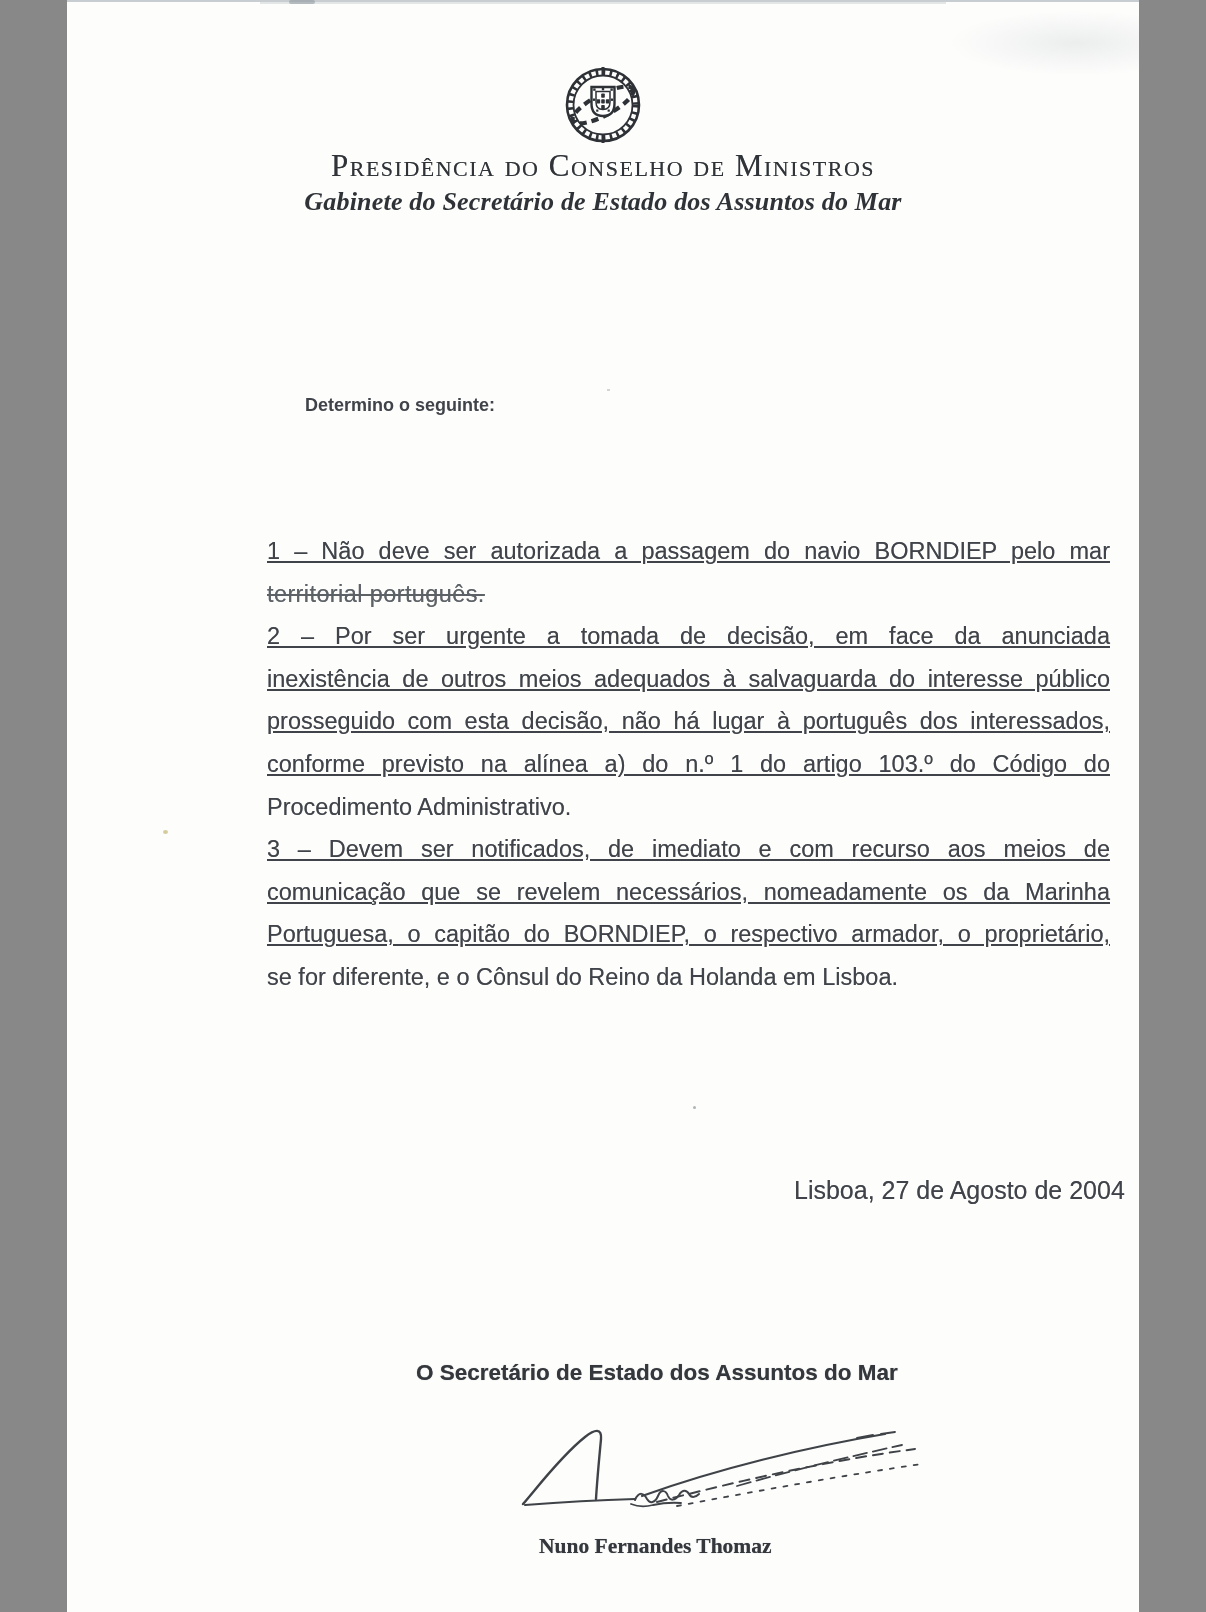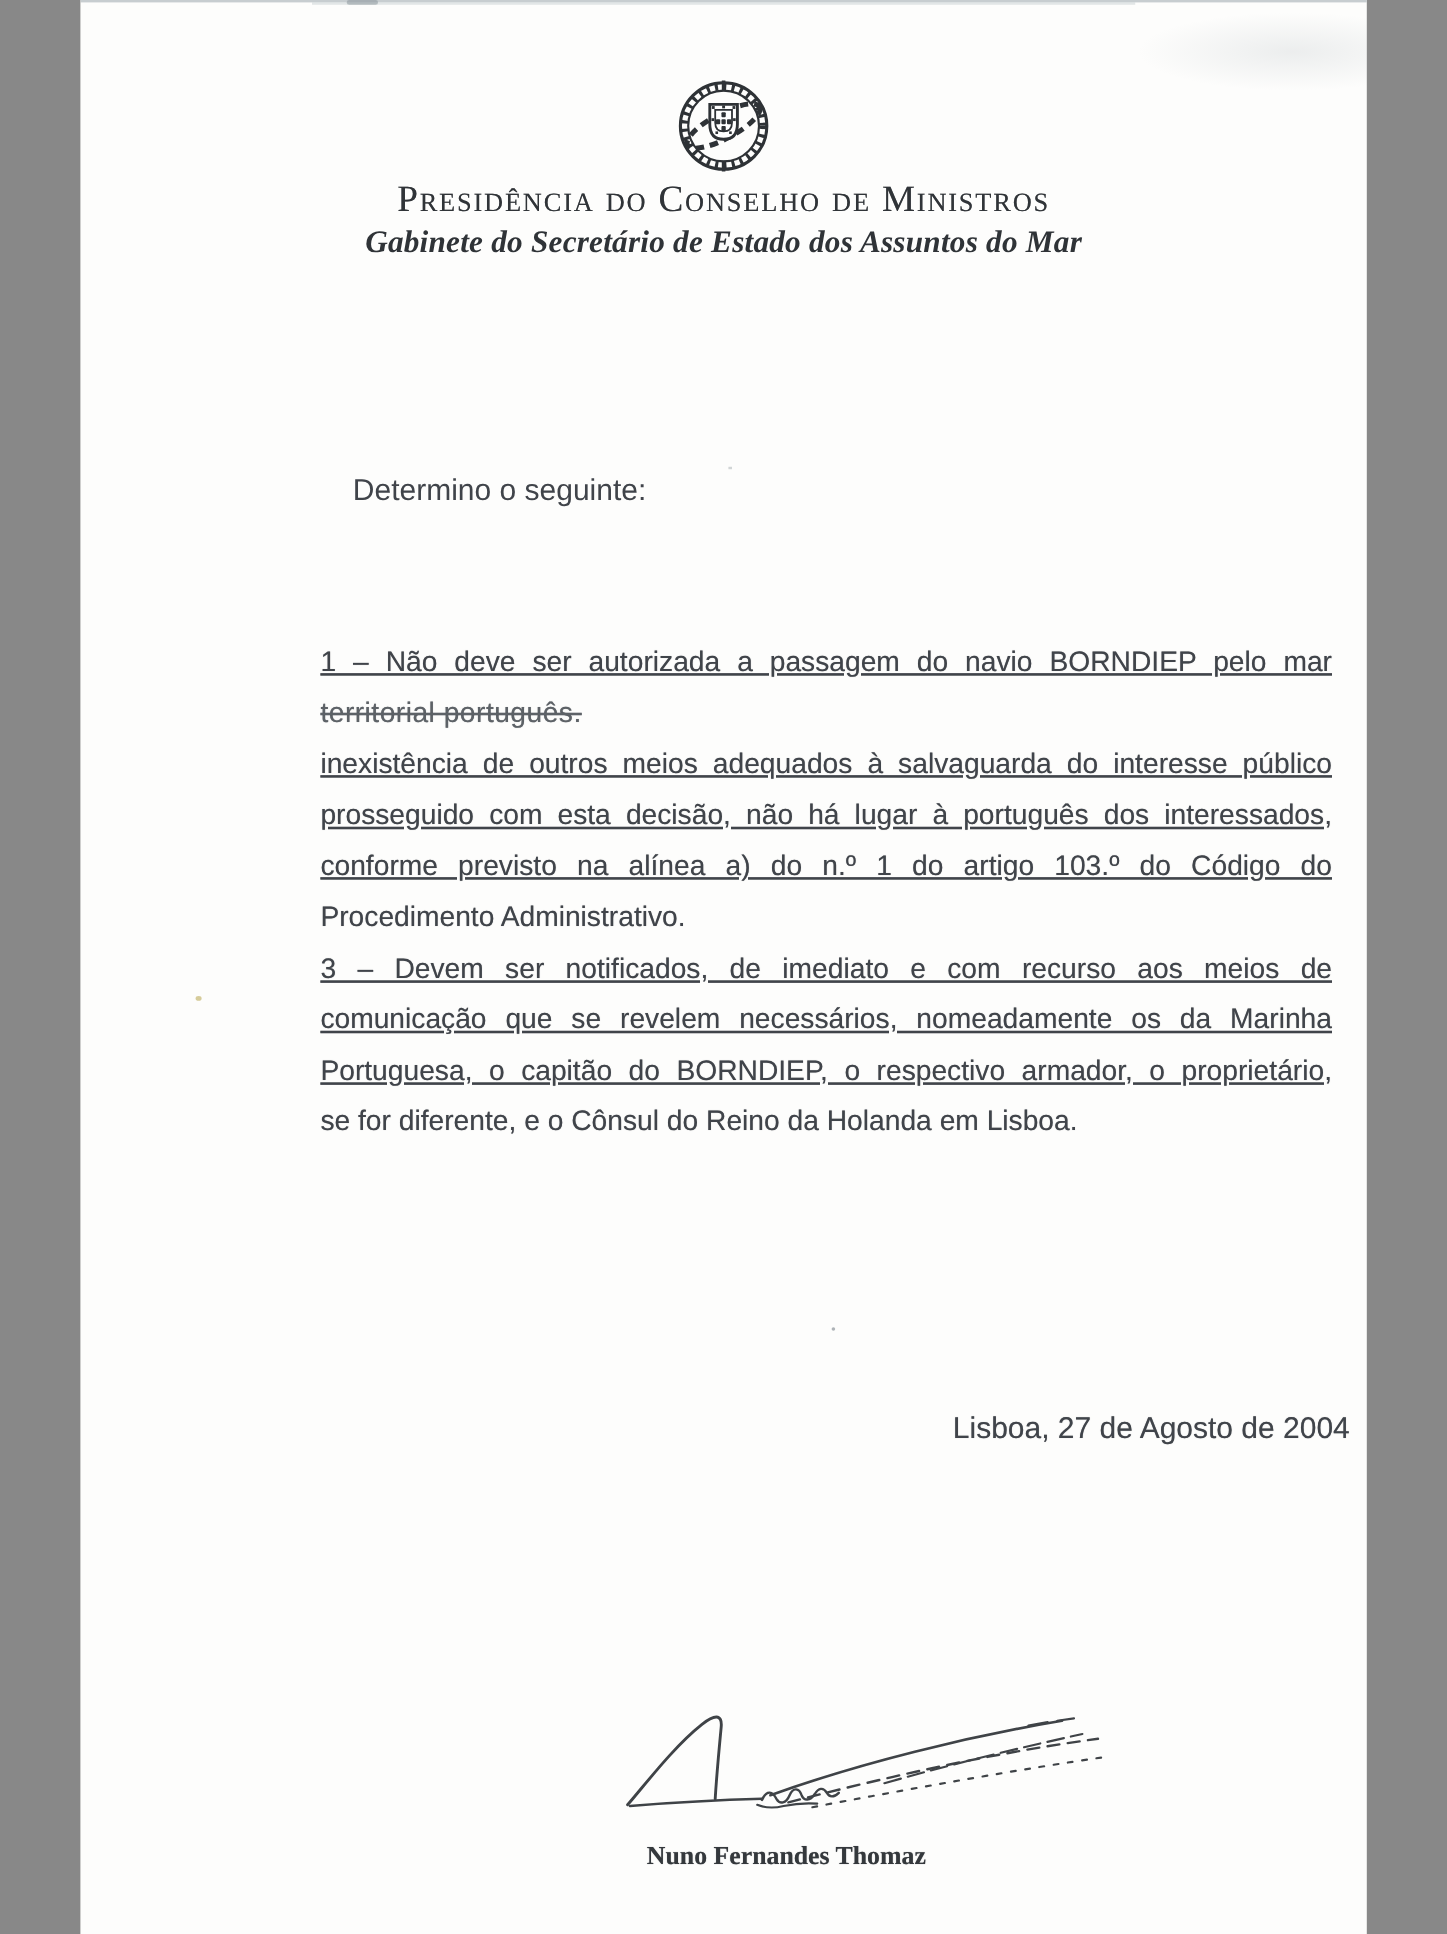--- a/index.html
+++ b/index.html
@@ -23,21 +23,21 @@
   .lh-title{
     font-family:"Liberation Serif",serif;font-variant:small-caps;
     font-size:31px;letter-spacing:1.5px;color:#303438;margin-top:2px;
     text-shadow:0 0 .5px rgba(48,52,56,.6);
   }
   .lh-sub{
     font-family:"Liberation Serif",serif;font-style:italic;font-weight:bold;
     font-size:26px;color:#2f3337;margin-top:3px;letter-spacing:.2px;
   }
   
-  .intro{position:absolute;left:227px;top:395px;font-size:25px;}
+  .intro{position:absolute;left:238px;top:395px;font-size:18px;font-weight:bold;}
   .bodytext{position:absolute;left:200px;top:530px;width:843px;font-size:23.5px;}
   .line{line-height:42.6px;text-align:left;white-space:normal;
     text-shadow:0 0 .6px rgba(62,66,70,.55);}
   .line.jl{text-align:justify;text-align-last:justify;text-decoration:underline;}
   .struck{
     color:#5d6267;text-decoration:line-through;text-decoration-thickness:2.2px;
     filter:blur(.45px);letter-spacing:.4px;text-align:right;
   }
   .dateline{position:absolute;left:727px;top:1176px;font-size:25px;text-shadow:0 0 .6px rgba(62,66,70,.55);}
   
@@ -88,32 +88,34 @@
     </svg>
     <div class="lh-title">Presidência do Conselho de Ministros</div>
     <div class="lh-sub">Gabinete do Secretário de Estado dos Assuntos do Mar</div>
   </div>
 
   <div class="intro">Determino o seguinte:</div>
 
   <div class="bodytext">
       <div class="line jl">1 – Não deve ser autorizada a passagem do navio BORNDIEP pelo mar</div>
       <div class="line"><span class="struck">territorial português.</span></div>
+      <div class="line jl">2 – Por ser urgente a tomada de decisão, em face da anunciada</div>
       <div class="line jl">inexistência de outros meios adequados à salvaguarda do interesse público</div>
       <div class="line jl">prosseguido com esta decisão, não há lugar à português dos interessados,</div>
       <div class="line jl">conforme previsto na alínea a) do n.º 1 do artigo 103.º do Código do</div>
       <div class="line">Procedimento Administrativo.</div>
       <div class="line jl">3 – Devem ser notificados, de imediato e com recurso aos meios de</div>
       <div class="line jl">comunicação que se revelem necessários, nomeadamente os da Marinha</div>
       <div class="line jl">Portuguesa, o capitão do BORNDIEP, o respectivo armador, o proprietário,</div>
       <div class="line">se for diferente, e o Cônsul do Reino da Holanda em Lisboa.</div>
     </div>
 
   <div class="dateline">Lisboa, 27 de Agosto de 2004</div>
 
+  <div class="role">O Secretário de Estado dos Assuntos do Mar</div>
 
   <svg class="sig" width="430" height="95" viewBox="0 0 430 95" aria-hidden="true">
     <g stroke="#3f4347" fill="none" stroke-linecap="round">
       <path d="M16 90 C30 74 54 42 78 23 C88 15 95 14 94 25 C92 46 90 68 89 85" stroke-width="2.4"></path>
       <path d="M18 91 C55 88 90 86 128 85" stroke-width="2.2"></path>
       <path d="M128 86 c4 -9 9 -7 12 -1 c3 5 8 4 11 -3 c3 -7 8 -6 10 0 c2 5 7 5 11 -1 c3 -5 7 -6 10 -1 c2 4 6 4 10 0" stroke-width="2"></path>
       <path d="M124 90 q10 4 22 1 q14 -3 28 -2" stroke-width="1.8"></path>
       <path d="M135 82 C210 55 300 33 378 20" stroke-width="2.2"></path>
       <path d="M150 88 C235 66 325 46 408 35" stroke-width="2" stroke-dasharray="10 7"></path>
       <path d="M170 92 C255 76 345 60 415 50" stroke-width="1.8" stroke-dasharray="4 8"></path>

